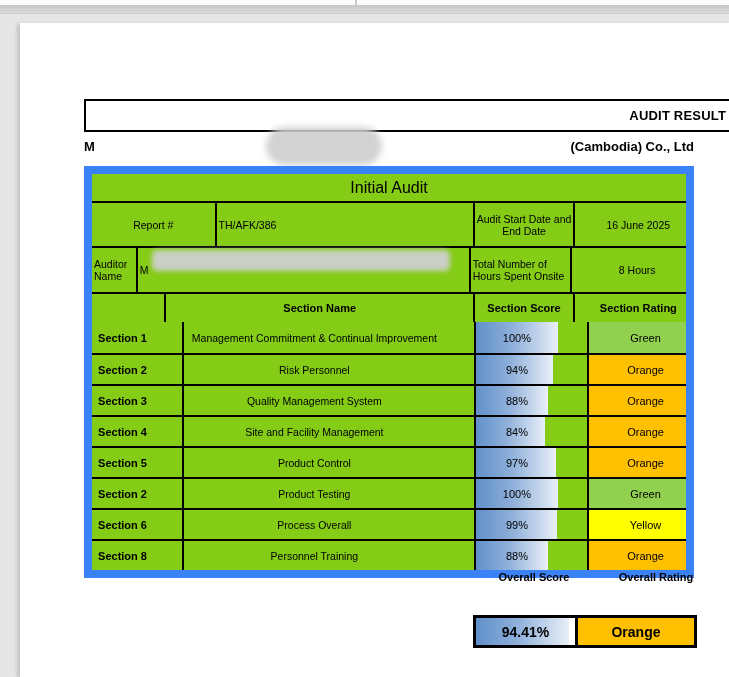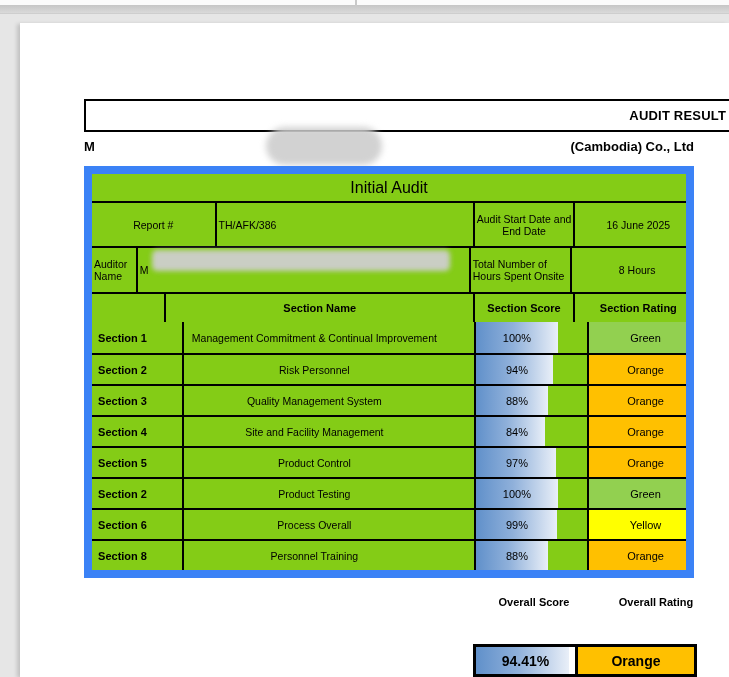--- a/index.html
+++ b/index.html
@@ -61,27 +61,27 @@
   .srow .cell-rating{ font-size:11px; }
   .w-label-rep { width:126px; } .w-val-rep { width:266px; }
   .w-label-aud { width:44px; }  .w-val-aud { width:334px; }
   .w1 { width:74px; } .w2 { width:318px; } .w3 { width:102px; } .w4 { width:116px;padding-left:16px; }
   .bar {
     position:absolute; left:0; top:0; bottom:0; z-index:0;
     background:linear-gradient(to right,#6090ca 0%,#8fb0da 45%,#e9eff8 100%);
   }
   .bar-txt { position:relative; z-index:1; width:100%; text-align:center; }
   
-  .overall-labels { position:absolute; left:453px; top:573px; width:244px; display:flex;
+  .overall-labels { position:absolute; left:453px; top:548px; width:244px; display:flex;
                     font-size:11px; font-weight:bold; }
   .overall-labels div { text-align:center; }
   .ol-score { width:122px; } .ol-rating { width:122px; }
   .overall-box {
     position:absolute; left:453px; top:592px; width:224px; height:33px;
-    border:3px solid #000; display:flex;margin-top:29px;
+    border:3px solid #000; display:flex;
   }
   .ov-cell { position:relative; display:flex; align-items:center; justify-content:center;
              font-size:14px; font-weight:bold; overflow:hidden; }
   .ov-score { width:99px; }
   .ov-rating { flex:1; border-left:3px solid #000; }
 </style>
 </head>
 <body>
 
 <div class="chrome-strip"></div>

